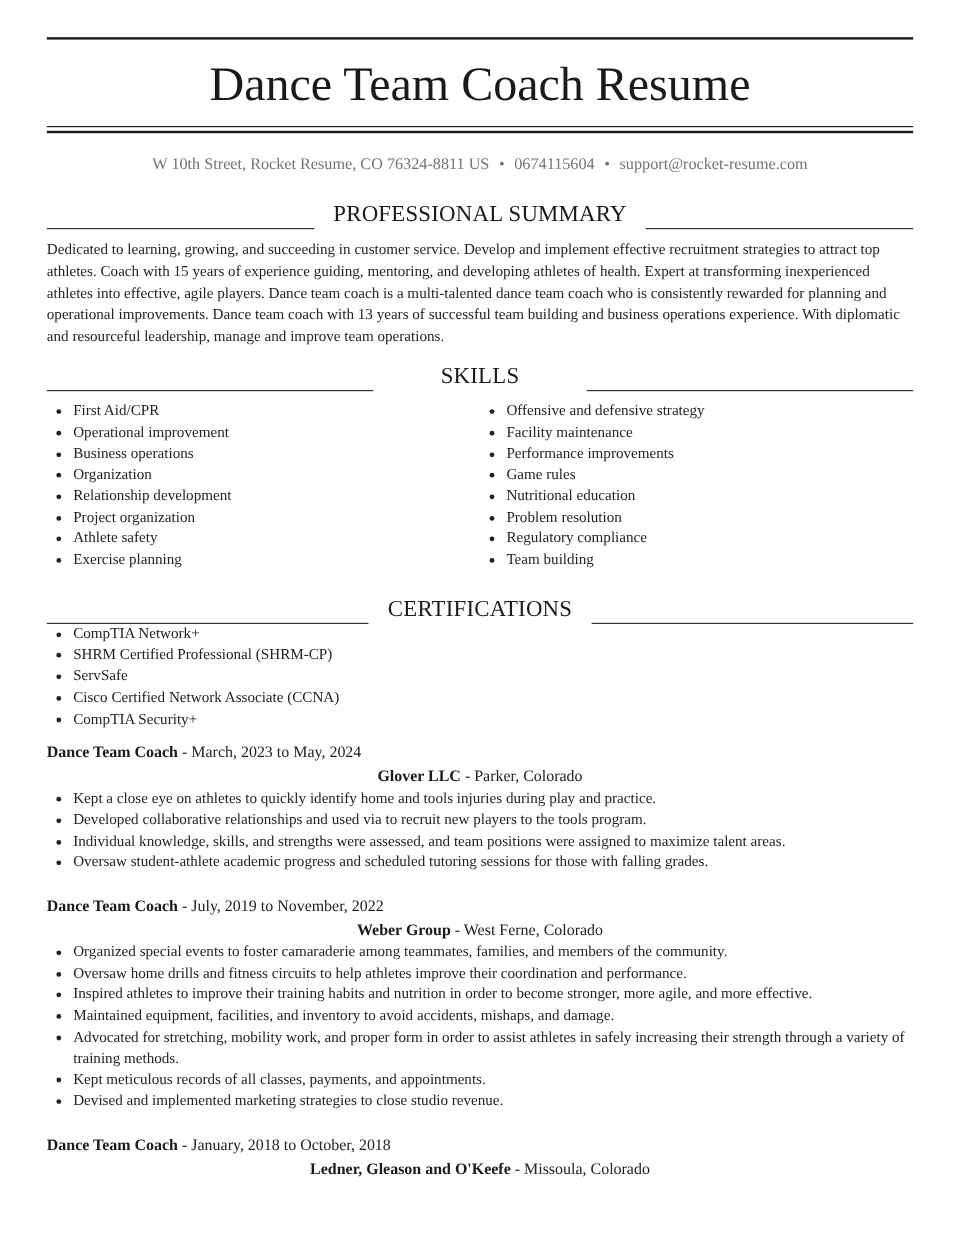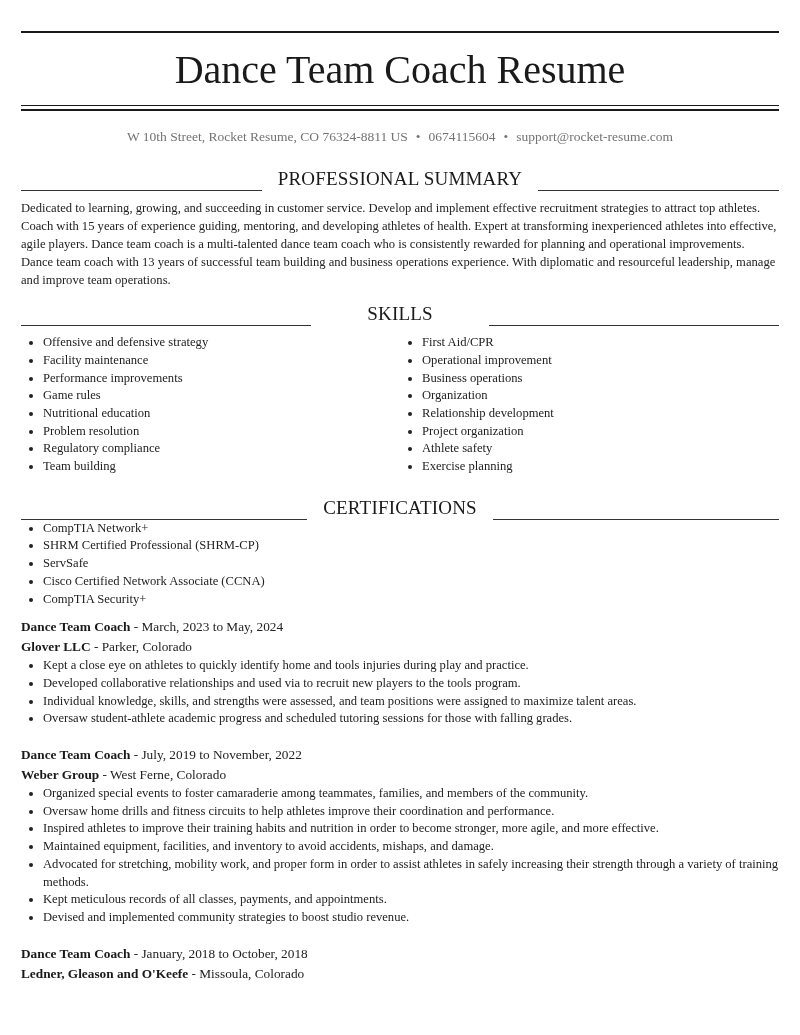--- a/index.html
+++ b/index.html
@@ -3,21 +3,21 @@
   <meta charset="utf-8">
   <style>
     html, body { margin: 0; padding: 0; background: #ffffff; }
     body {
       width: 800px;
       height: 1035px;
       overflow: hidden;
       font-family: "Liberation Serif", "DejaVu Serif", serif;
       color: #1f1f1f;
     }
-    .page { position: relative; padding: 0 21px; }
+    .page { position: relative; padding: 0 39px; }
     .top-rule { margin-top: 31px; height: 0; border-top: 2px solid #1a1a1a; }
     .title {
       text-align: center;
       font-size: 40px;
       line-height: 48px;
       margin: 13px 0 0 0;
       font-weight: normal;
       color: #1a1a1a;
     }
     .double-rule { margin-top: 11px; }
@@ -50,21 +50,21 @@
       margin-top: 9px;
       color: #222;
     }
     ul.bul { margin: 0; padding-left: 22px; list-style: disc; }
     ul.bul li { font-size: 12.6px; line-height: 17.7px; color: #222; }
     .skills { display: flex; margin-top: 8px; }
     .skills .col { flex: 1; }
     .certs { margin-top: 8px; }
     .job-title-line { font-size: 13.3px; line-height: 20px; margin-top: 9px; color: #222; }
     .job-title-line b, .job-company-line b { font-weight: bold; color: #1a1a1a; }
-    .job-company-line { font-size: 13.3px; line-height: 20px; color: #222; }
+    .job-company-line { font-size: 13.3px; line-height: 20px; color: #222; text-align: center; }
     .job-bullets { margin-top: 5px; }
     .job + .job .job-title-line { margin-top: 17px; }
   </style>
 </head>
 <body>
 
 <div class="page">
   <div class="top-rule"></div>
   <h1 class="title">Dance Team Coach Resume</h1>
   <div class="double-rule">
@@ -83,40 +83,40 @@
   <p class="summary">Dedicated to learning, growing, and succeeding in customer service. Develop and implement effective recruitment strategies to attract top athletes. Coach with 15 years of experience guiding, mentoring, and developing athletes of health. Expert at transforming inexperienced athletes into effective, agile players. Dance team coach is a multi-talented dance team coach who is consistently rewarded for planning and operational improvements. Dance team coach with 13 years of successful team building and business operations experience. With diplomatic and resourceful leadership, manage and improve team operations.</p>
 
   <div class="section-head" style="margin-top:12px;gap:40px;">
     <div class="line"></div>
     <div class="label">SKILLS</div>
     <div class="line"></div>
   </div>
   <div class="skills">
     <div class="col">
       <ul class="bul">
+        <li>First Aid/CPR</li>
+        <li>Operational improvement</li>
+        <li>Business operations</li>
+        <li>Organization</li>
+        <li>Relationship development</li>
+        <li>Project organization</li>
+        <li>Athlete safety</li>
+        <li>Exercise planning</li>
+      </ul>
+    </div>
+    <div class="col">
+      <ul class="bul">
         <li>Offensive and defensive strategy</li>
         <li>Facility maintenance</li>
         <li>Performance improvements</li>
         <li>Game rules</li>
         <li>Nutritional education</li>
         <li>Problem resolution</li>
         <li>Regulatory compliance</li>
         <li>Team building</li>
-      </ul>
-    </div>
-    <div class="col">
-      <ul class="bul">
-        <li>First Aid/CPR</li>
-        <li>Operational improvement</li>
-        <li>Business operations</li>
-        <li>Organization</li>
-        <li>Relationship development</li>
-        <li>Project organization</li>
-        <li>Athlete safety</li>
-        <li>Exercise planning</li>
       </ul>
     </div>
   </div>
 
   <div class="section-head" style="">
     <div class="line"></div>
     <div class="label">CERTIFICATIONS</div>
     <div class="line"></div>
   </div>
   <ul class="bul certs">
@@ -142,21 +142,21 @@
   <div class="job">
     <div class="job-title-line"><b>Dance Team Coach</b><span> - July, 2019 to November, 2022</span></div>
     <div class="job-company-line"><b>Weber Group</b><span> - West Ferne, Colorado</span></div>
     <ul class="bul job-bullets">
       <li>Organized special events to foster camaraderie among teammates, families, and members of the community.</li>
       <li>Oversaw home drills and fitness circuits to help athletes improve their coordination and performance.</li>
       <li>Inspired athletes to improve their training habits and nutrition in order to become stronger, more agile, and more effective.</li>
       <li>Maintained equipment, facilities, and inventory to avoid accidents, mishaps, and damage.</li>
       <li>Advocated for stretching, mobility work, and proper form in order to assist athletes in safely increasing their strength through a variety of training methods.</li>
       <li>Kept meticulous records of all classes, payments, and appointments.</li>
-      <li>Devised and implemented community strategies to boost studio revenue.</li>
+      <li>Devised and implemented marketing strategies to close studio revenue.</li>
     </ul>
   </div>
 
   <div class="job">
     <div class="job-title-line"><b>Dance Team Coach</b><span> - January, 2018 to October, 2018</span></div>
     <div class="job-company-line"><b>Ledner, Gleason and O'Keefe</b><span> - Missoula, Colorado</span></div>
   </div>
 </div>
 
 </body></html>

